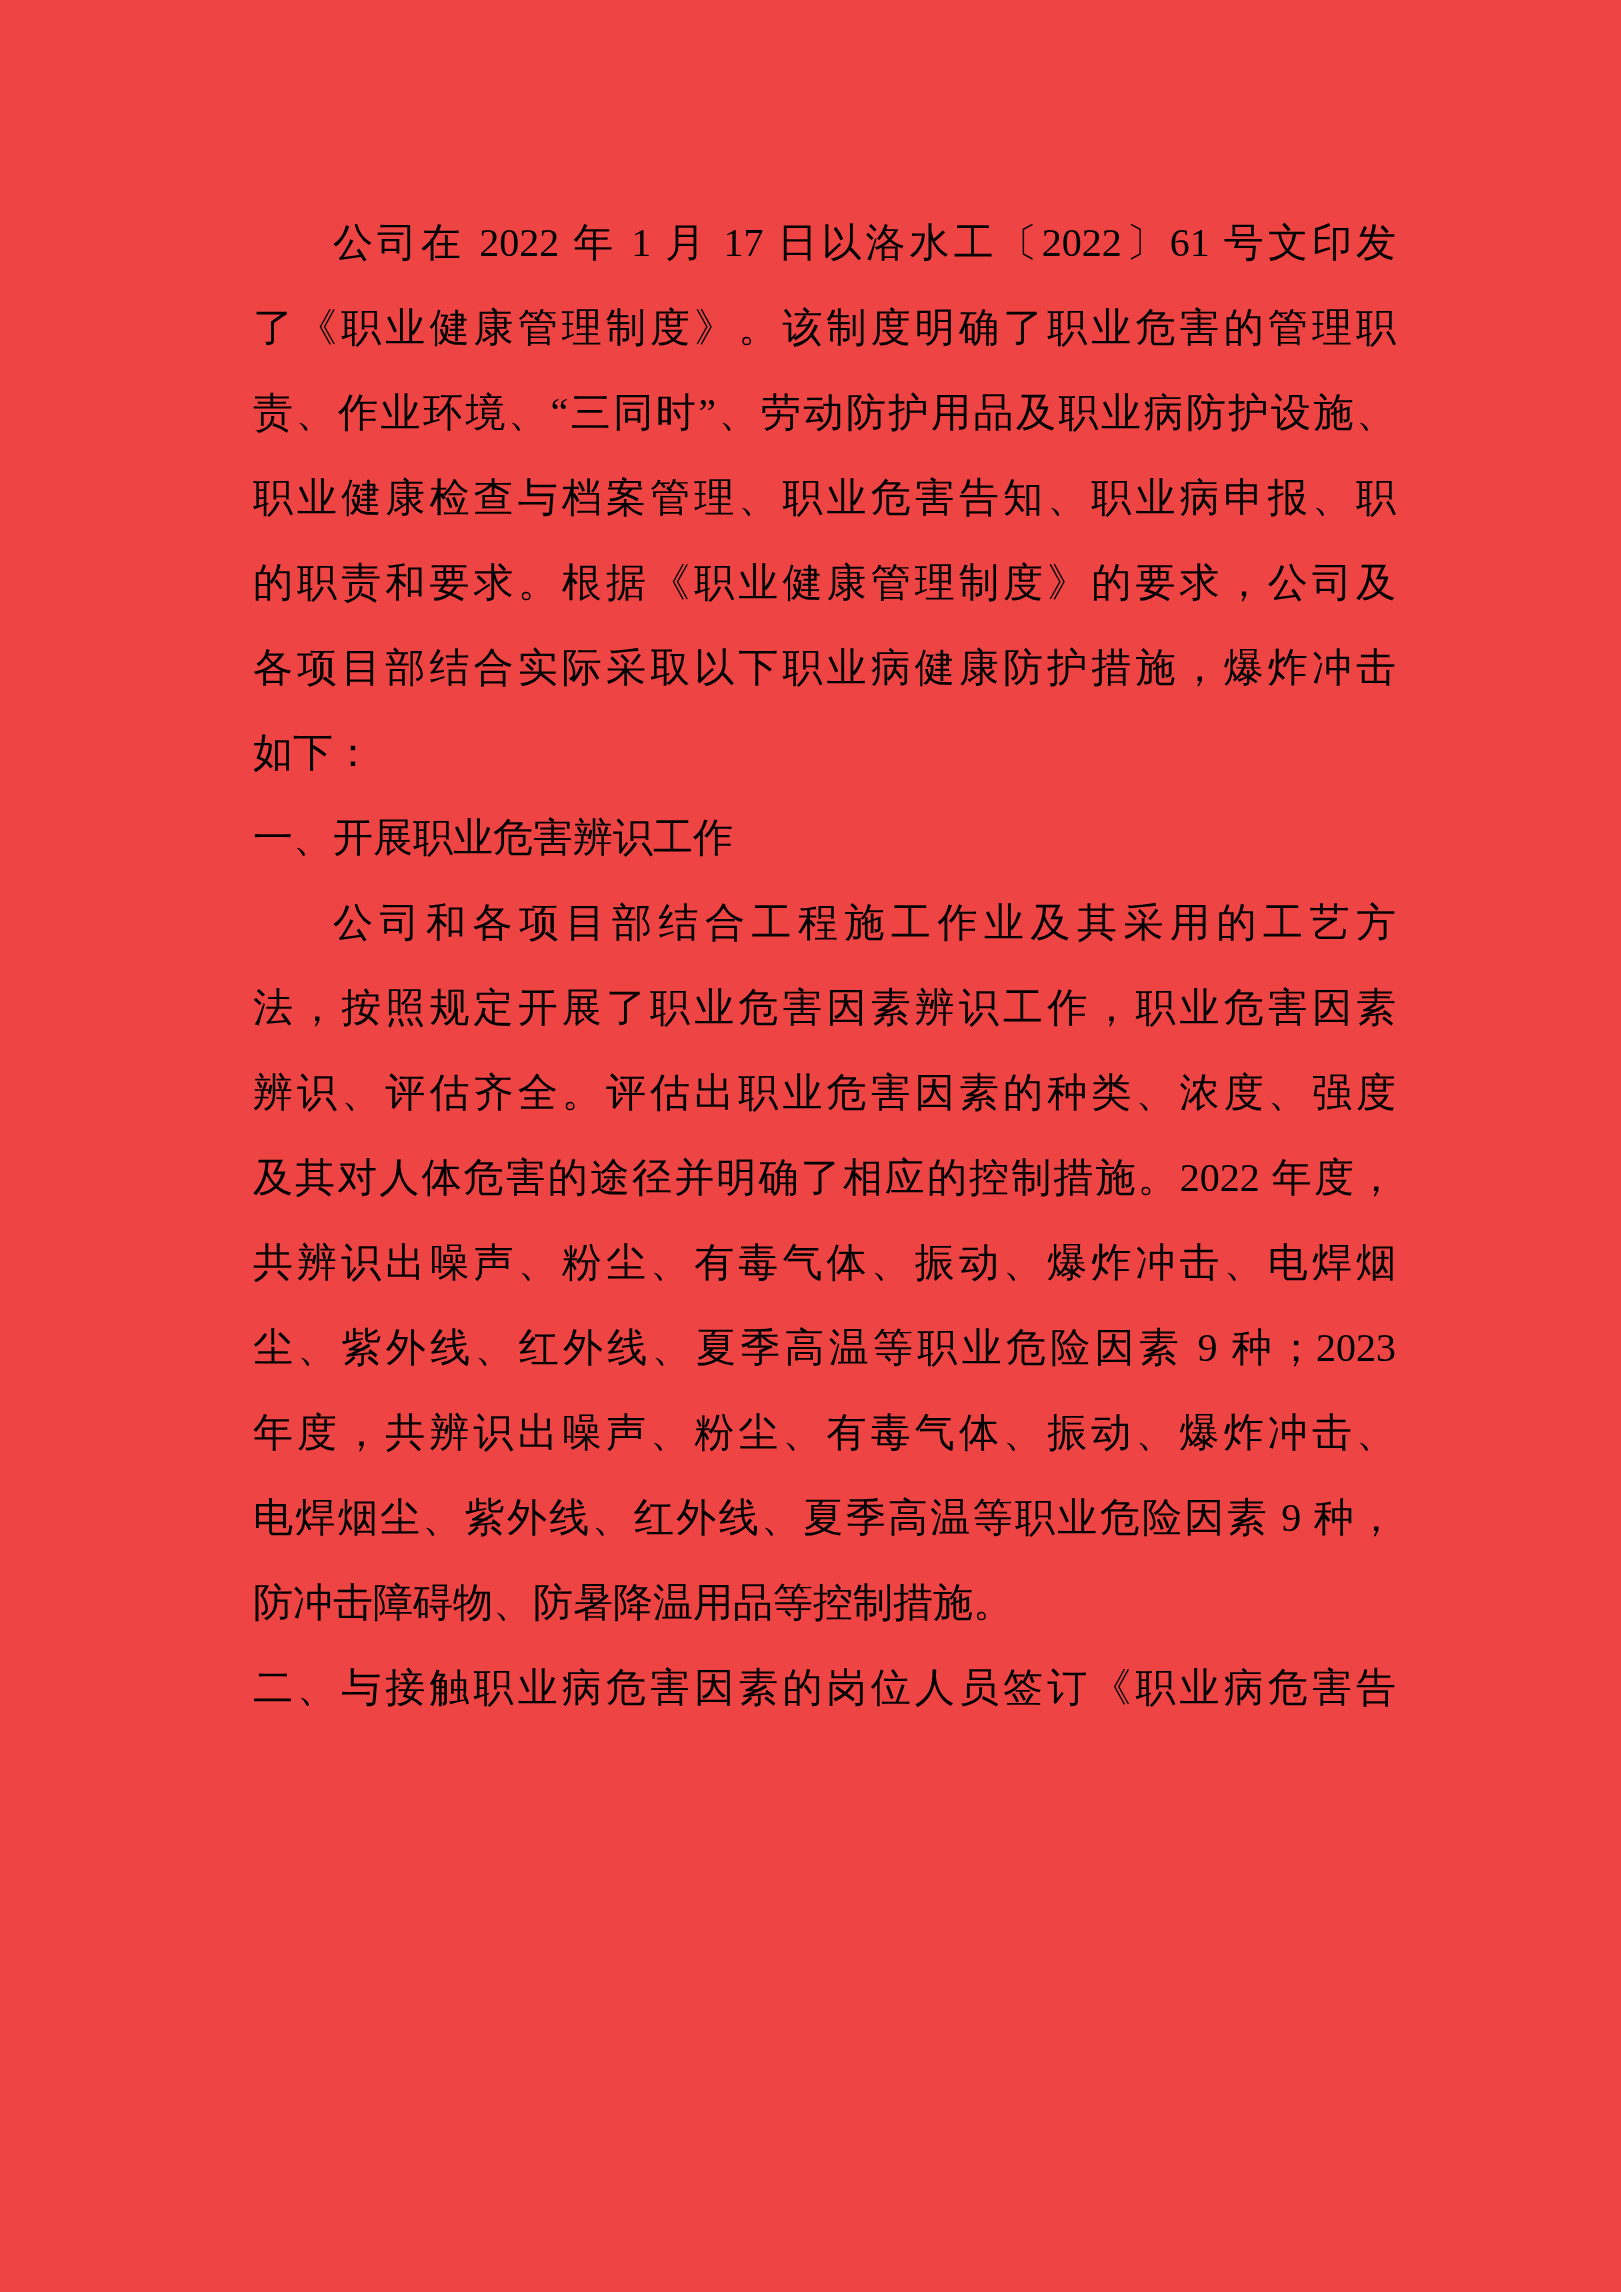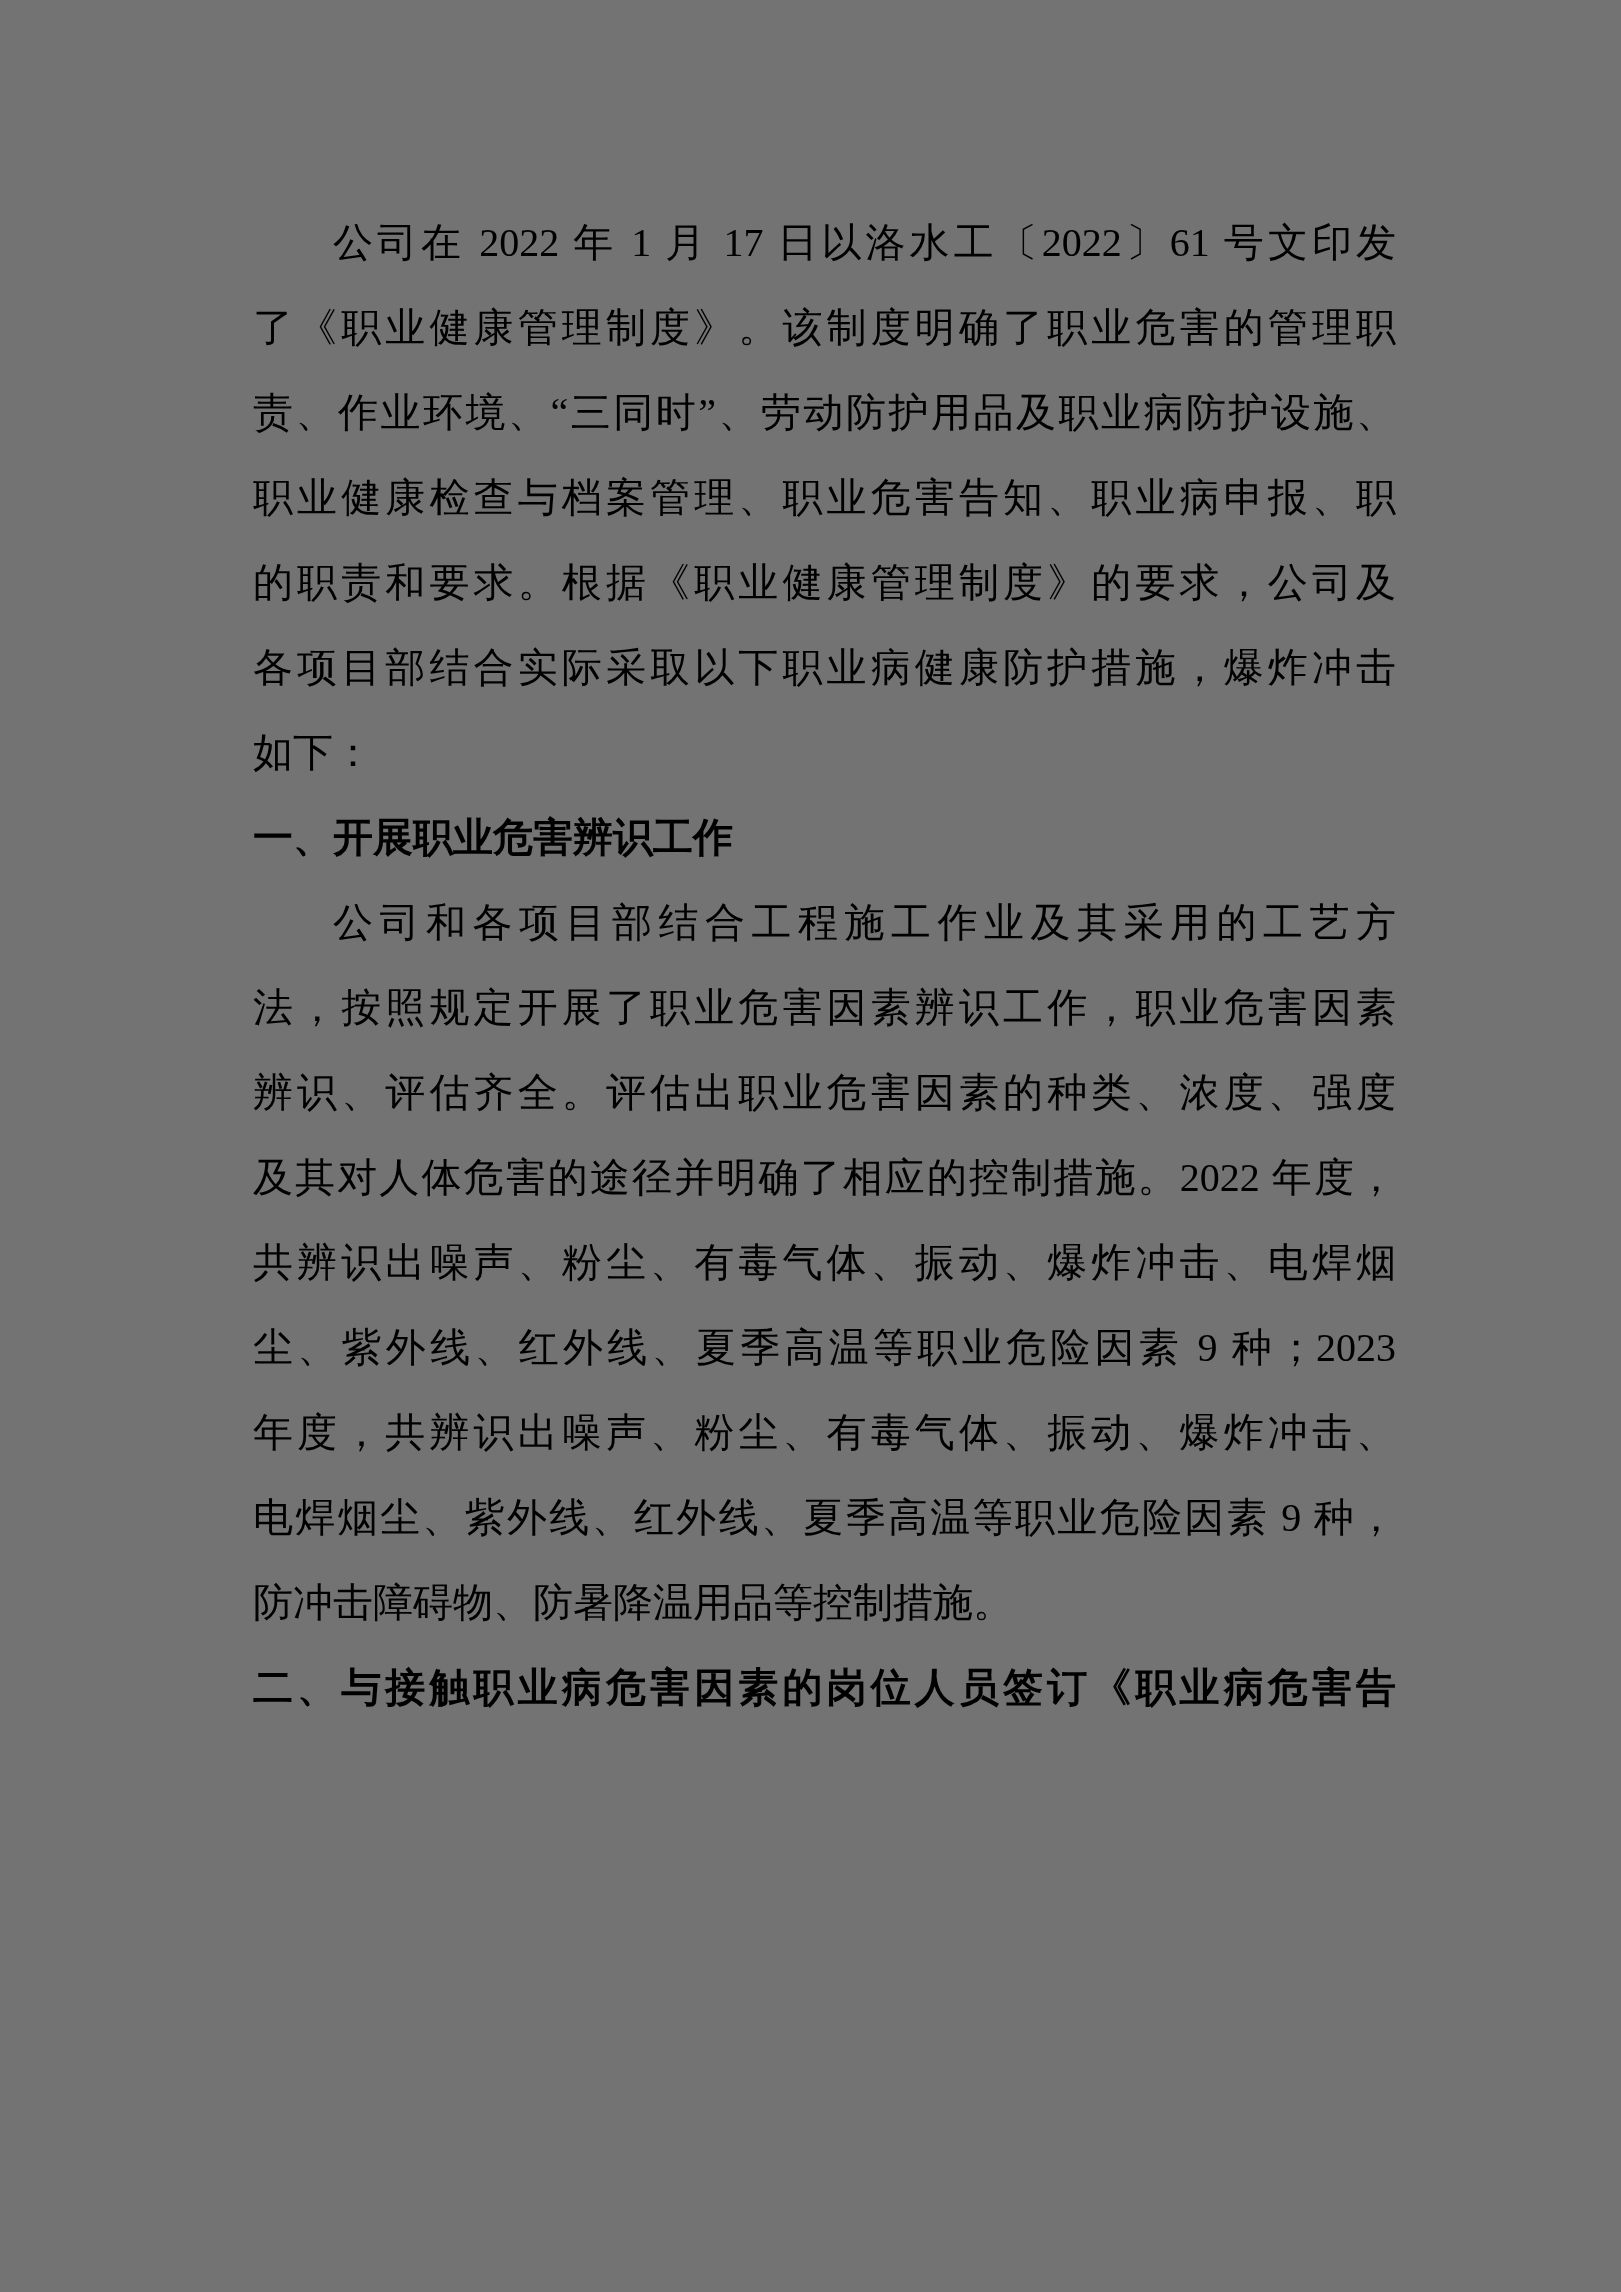--- a/index.html
+++ b/index.html
@@ -4,21 +4,21 @@
 <style>
   html, body {
     margin: 0;
     padding: 0;
     background: #ffffff;
   }
   .page {
     position: relative;
     width: 1621px;
     height: 2293px;
-    background: #737373;
+    background: #ef4444;
     overflow: hidden;
   }
   .text-block {
     position: absolute;
     left: 253px;
     top: 200px;
     width: 1143px;
   }
   .line {
     height: 85px;
@@ -32,21 +32,21 @@
   .line.justify {
     white-space: normal;
     text-align: justify;
     text-align-last: justify;
     text-justify: inter-character;
   }
   .line.indent {
     text-indent: 80px;
   }
   .line.heading {
-    font-weight: 700;
+    font-weight: 400;
     font-family: "Liberation Sans", "DejaVu Sans", sans-serif;
   }
 </style>
 </head>
 <body>
 
 <div class="page">
   <div class="text-block" id="doc-body">
       <div class="line indent justify">公司在 2022 年 1 月 17 日以洛水工〔2022〕61 号文印发</div>
       <div class="line justify">了《职业健康管理制度》。该制度明确了职业危害的管理职</div>

